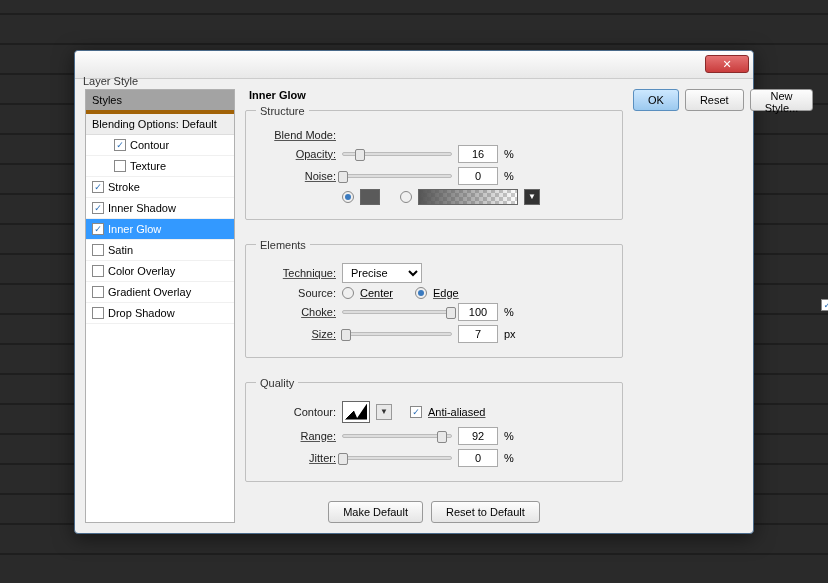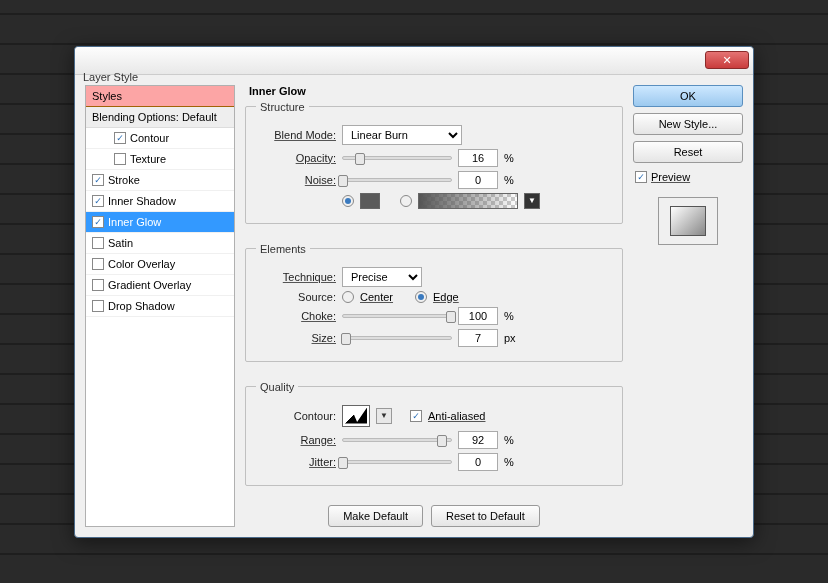--- a/index.html
+++ b/index.html
@@ -4,21 +4,21 @@
 <style>
 * { box-sizing: border-box; margin: 0; padding: 0; font-family: "Segoe UI", Tahoma, sans-serif; font-size: 11px; }
 body { background: #1a1a1a; display: flex; align-items: center; justify-content: center; width: 828px; height: 583px; overflow: hidden; }
 .backdrop { position: fixed; inset: 0; background: repeating-linear-gradient(0deg, #2a2a2a 0 28px, #1e1e1e 28px 30px), repeating-linear-gradient(90deg, rgba(0,0,0,0.3) 0 2px, transparent 2px 60px); z-index: -1; }
 .window { width: 680px; background: #f0f0f0; border: 1px solid #4a6a8a; border-radius: 4px; box-shadow: 0 4px 20px rgba(0,0,0,0.5); }
 .titlebar { height: 28px; background: linear-gradient(#fdfdfd, #e8e8e8); border-bottom: 1px solid #ccc; border-radius: 4px 4px 0 0; display: flex; align-items: center; padding: 0 4px 0 8px; }
 .titlebar .title { flex: 1; color: #333; margin-top: 34px; }
 .close-btn { width: 44px; height: 18px; background: linear-gradient(#e57373,#c93c3c); border: 1px solid #8a2a2a; border-radius: 3px; color: #fff; display: flex; align-items: center; justify-content: center; font-size: 10px; cursor: pointer; }
 .body { display: flex; padding: 10px; gap: 10px; }
 .styles-list { width: 150px; border: 1px solid #b0b0b0; background: #fff; }
-.styles-header { background: #fca5a5; padding: 4px 6px; border-bottom: 1px solid #a16207; }
+.styles-header { background: #a3a3a3; padding: 4px 6px; border-bottom: 4px solid #a16207; }
 .blend-default { background: #eee; padding: 4px 6px; border-bottom: 1px solid #ddd; }
 .style-item { padding: 4px 6px; display: flex; align-items: center; gap: 4px; border-bottom: 1px solid #f0f0f0; cursor: pointer; }
 .style-item.selected { background: #3399ff; color: #fff; }
 .style-item.indent { padding-left: 28px; }
 .chk { width: 12px; height: 12px; border: 1px solid #888; background: #fff; display: inline-flex; align-items: center; justify-content: center; font-size: 9px; color: #2a6db5; }
 .chk.checked::after { content: "✓"; }
 .main { flex: 1; }
 .main-title { font-weight: bold; margin-bottom: 4px; padding-left: 4px; }
 fieldset { border: 1px solid #c0c0c0; border-radius: 2px; padding: 8px 10px 10px; margin-bottom: 19px; }
 legend { padding: 0 4px; color: #333; }
@@ -33,21 +33,21 @@
 .radio { width: 12px; height: 12px; border: 1px solid #888; border-radius: 50%; display: inline-flex; align-items: center; justify-content: center; }
 .radio.on::after { content: ""; width: 6px; height: 6px; background: #3a7abf; border-radius: 50%; }
 .swatch { width: 20px; height: 16px; border: 1px solid #666; background: #5a5a5a; }
 .gradient { width: 100px; height: 16px; border: 1px solid #666; background: repeating-conic-gradient(#ccc 0 25%, #fff 0 50%) 0/8px 8px; display:flex; }
 .gradient-inner { flex:1; background: linear-gradient(90deg,#555,rgba(85,85,85,0)); }
 .grad-arrow { width: 16px; height: 16px; border: 1px solid #666; background: #333; display:flex; align-items:center; justify-content:center; color:#fff; font-size:8px; }
 .contour { width: 28px; height: 22px; border: 1px solid #666; background: #fff; position: relative; }
 .contour::after { content:""; position:absolute; inset:2px; background: linear-gradient(135deg,#fff 40%,#000 40%); clip-path: polygon(0 100%, 30% 10%, 55% 90%, 100% 0, 100% 100%); }
 .btnrow { display:flex; gap:8px; justify-content:center; margin-top:2px; }
 .btn { height: 22px; padding: 0 14px; background: linear-gradient(#fdfdfd,#e5e5e5); border: 1px solid #999; border-radius: 3px; cursor: pointer; }
-.right { width: 110px; display:flex; flex-direction:column; gap:6px; align-items:stretch; }
+.right { width: 110px; display:flex; flex-direction:row; gap:6px; align-items:stretch; }
 .right .btn { width: 100%; }
 .btn.ok { background: linear-gradient(#cde8ff,#9cc9ef); border-color:#5a8fbf; }
 .preview-row { display:flex; align-items:center; gap:4px; padding: 2px 0 4px 2px; }
 .preview-box { width: 60px; height: 48px; margin: 4px auto; border: 1px solid #999; background: #f0f0f0; display:flex; align-items:center; justify-content:center; }
 .preview-inner { width: 36px; height: 30px; background: linear-gradient(135deg,#fff,#888); border: 1px solid #555; }
 </style>
 </head>
 <body>
 <div class="backdrop"></div>
 
@@ -102,21 +102,20 @@
         </div>
     </div>
 
     <div class="main">
       <div class="main-title">Inner Glow</div>
 
       <fieldset>
         <legend>Structure</legend>
         <div class="row">
           <span class="lbl"><span class="und">Blend Mode:</span></span>
-          <select class="combo" style="width:120px"><option>Linear Burn</option></select>
         </div>
         <div class="row">
           <span class="lbl und">Opacity:</span>
           <div class="slider">
               <div class="thumb" style="left:16%"></div>
             </div>
           <input class="numbox" value="16" style="">
           <span class="unit">%</span>
         </div>
         <div class="row">
@@ -200,22 +199,22 @@
       </fieldset>
 
       <div class="btnrow">
         <button class="btn">Make Default</button>
         <button class="btn">Reset to Default</button>
       </div>
     </div>
 
     <div class="right">
       <button class="btn ok">OK</button>
+      <button class="btn">Reset</button>
       <button class="btn">New Style...</button>
-      <button class="btn">Reset</button>
       <div class="preview-row">
         <span class="chk checked"></span>
         <span class="und">Preview</span>
       </div>
       <div class="preview-box">
           <div class="preview-inner"></div>
         </div>
     </div>
   </div>
 </div>

